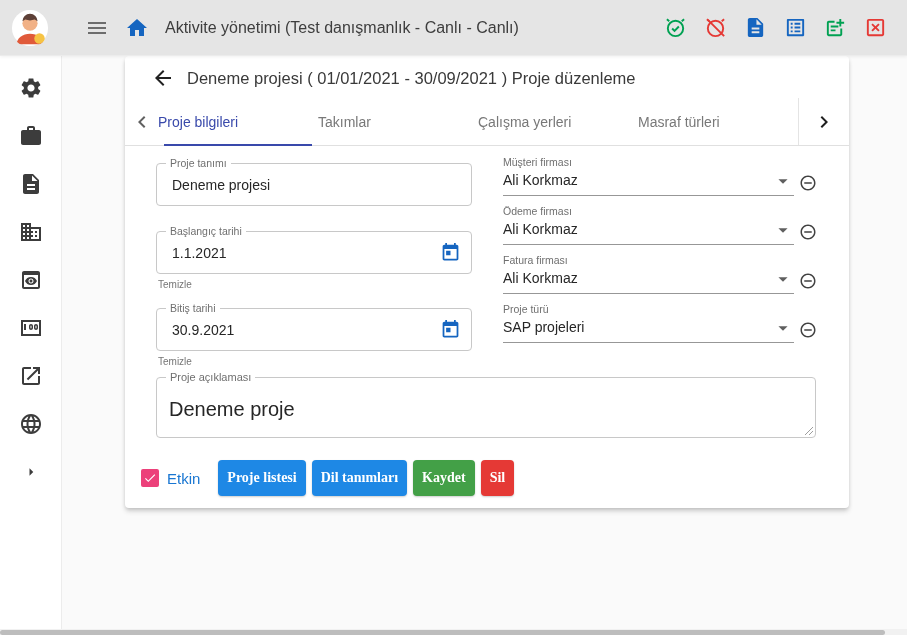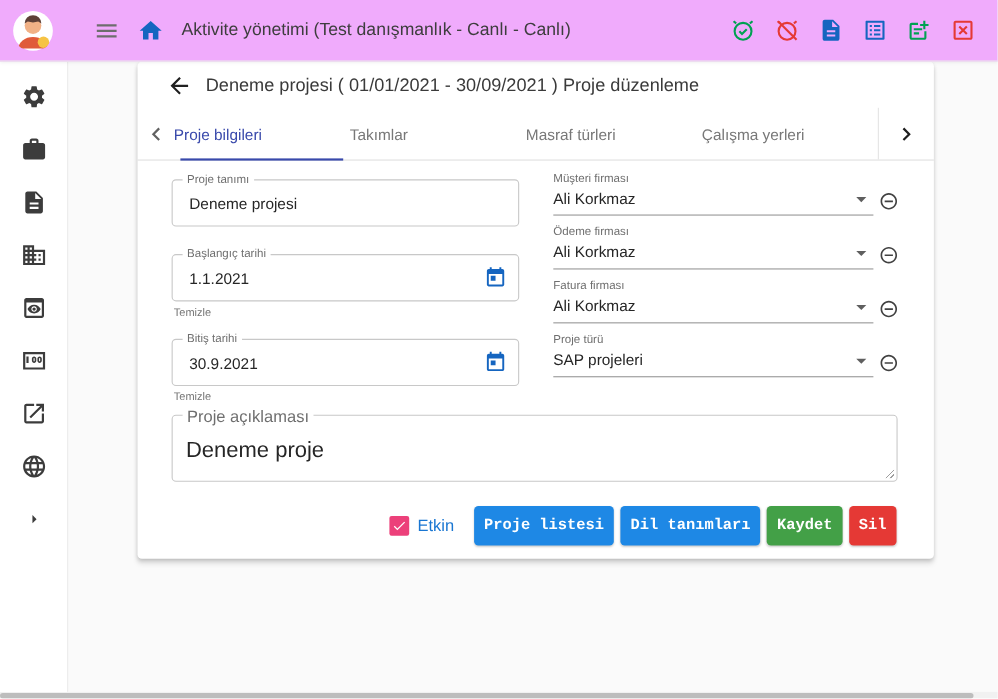--- a/index.html
+++ b/index.html
@@ -1,20 +1,20 @@
 <!DOCTYPE html>
 <html><head>
 <meta charset="utf-8">
 <style>
   * { box-sizing: border-box; margin: 0; padding: 0; }
   html,body { width:907px; height:635px; overflow:hidden; }
   body { font-family:"Liberation Sans", sans-serif; background:#fafafa; position:relative; }
 
   
-  .topbar { position:absolute; top:0; left:0; width:907px; height:56px; background:#f0abfc;
+  .topbar { position:absolute; top:0; left:0; width:907px; height:56px; background:#e5e5e5;
             display:flex; align-items:center; z-index:20;
             border-bottom:1px solid #ececec; box-shadow:0 1px 3px rgba(0,0,0,0.06); }
   .avatar { width:38px; height:38px; margin-left:11px; border-radius:50%; overflow:hidden; flex:0 0 auto; cursor:pointer; }
   .hamburger { margin-left:36px; color:#6d6d6d; cursor:pointer; display:flex; }
   .home { margin-left:16px; color:#1565c0; cursor:pointer; display:flex; }
   .topbar-title { margin-left:16px; font-size:16px; color:#3d3d3d; white-space:nowrap; }
   .topbar-actions { margin-left:auto; margin-right:20px; display:flex; align-items:center; gap:17px; }
   .tb-icon { display:flex; cursor:pointer; }
   .c-green { color:#00a152; } .c-red { color:#e53935; } .c-blue { color:#1565c0; }
 
@@ -61,34 +61,34 @@
   .sfield { display:flex; align-items:flex-end; margin-bottom:7px; cursor:pointer; }
   .sfield-main { flex:1; border-bottom:1px solid #979797; position:relative; padding:2px 0 7px 0; }
   .slabel { font-size:10.5px; color:#6f6f6f; display:block; }
   .svalue { font-size:14px; color:#262626; display:block; margin-top:4px; }
   .caret { position:absolute; right:0; bottom:3px; color:#5f5f5f; display:flex; }
   .minus { margin-left:5px; padding-bottom:4px; color:#424242; display:flex; cursor:pointer; }
 
   .textarea-wrap { position:relative; margin:8px 33px 0 31px; height:61px; border:1px solid #c8c8c8;
                    border-radius:4px; background:#fff; padding:20px 12px 8px; cursor:text; }
   .textarea-wrap label { position:absolute; top:-7px; left:9px; background:#fff; padding:0 4px;
-                         font-size:15px; color:#6f6f6f; }
+                         font-size:11px; color:#6f6f6f; }
   .ta-value { font-size:20px; color:#262626; }
   .resize-handle { position:absolute; right:2px; bottom:2px; width:10px; height:10px; cursor:nwse-resize;
                    background:repeating-linear-gradient(135deg, transparent, transparent 2px, #9e9e9e 2px, #9e9e9e 3px);
                    clip-path:polygon(100% 0, 100% 100%, 0 100%); }
 
   
   .card-footer { position:absolute; left:16px; right:0; bottom:12px; height:36px; display:flex;
-                 align-items:center; justify-content:flex-end; padding-right:34px; }
+                 align-items:center; padding-right:34px; }
   .checkbox { width:18px; height:18px; background:#ec407a; border-radius:2px; display:flex;
               align-items:center; justify-content:center; cursor:pointer; flex:0 0 auto; }
   .etkin-label { color:#1976d2; font-size:15px; margin:0 12px 0 8px; cursor:pointer; }
   .btn { border:none; height:36px; padding:0 9px; margin-left:6px; border-radius:4px; color:#fff;
-         font-size:14px; font-family:Liberation Mono, monospace; font-weight:bold; cursor:pointer;
+         font-size:14px; font-family:Liberation Serif, serif; font-weight:bold; cursor:pointer;
          display:flex; align-items:center; box-shadow:0 1px 2px rgba(0,0,0,0.2); }
   .btn-blue { background:#1e88e5; } .btn-green { background:#43a047; } .btn-red { background:#e53935; }
 
   
   .hscroll { position:absolute; left:0; right:0; bottom:0; height:6px; background:#f1f1f1; }
   .hscroll-thumb { position:absolute; left:0; top:1px; height:5px; width:885px; background:#bdbdbd; border-radius:3px; cursor:grab; }
 
   svg { display:block; }
 </style>
 </head>
@@ -240,24 +240,24 @@
             <path d="M15.41 7.41L14 6l-6 6 6 6 1.41-1.41L10.83 12z"></path>
           </svg>
       </span>
       <div class="tab active">
         <span>Proje bilgileri</span>
       </div>
       <div class="tab">
         <span>Takımlar</span>
       </div>
       <div class="tab">
+        <span>Çalışma yerleri</span>
+      </div>
+      <div class="tab">
         <span>Masraf türleri</span>
-      </div>
-      <div class="tab">
-        <span>Çalışma yerleri</span>
       </div>
       <span class="tab-scroll right">
         <svg width="24" height="24" viewBox="0 0 24 24" fill="currentColor">
             <path d="M8.59 16.59L10 18l6-6-6-6-1.41 1.41L13.17 12z"></path>
           </svg>
       </span>
     </div>
 
     <div class="form-grid">
       <div class="col-left">

